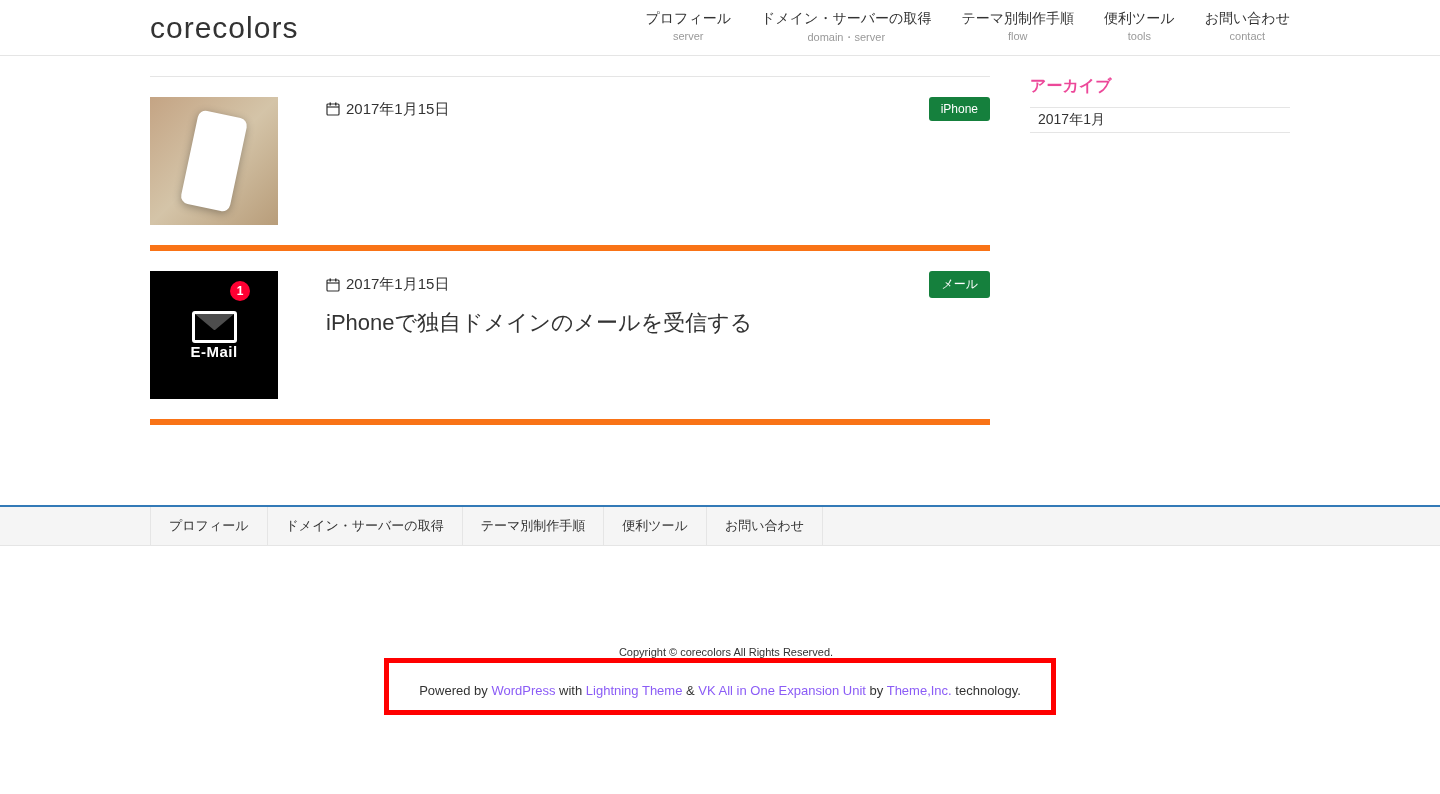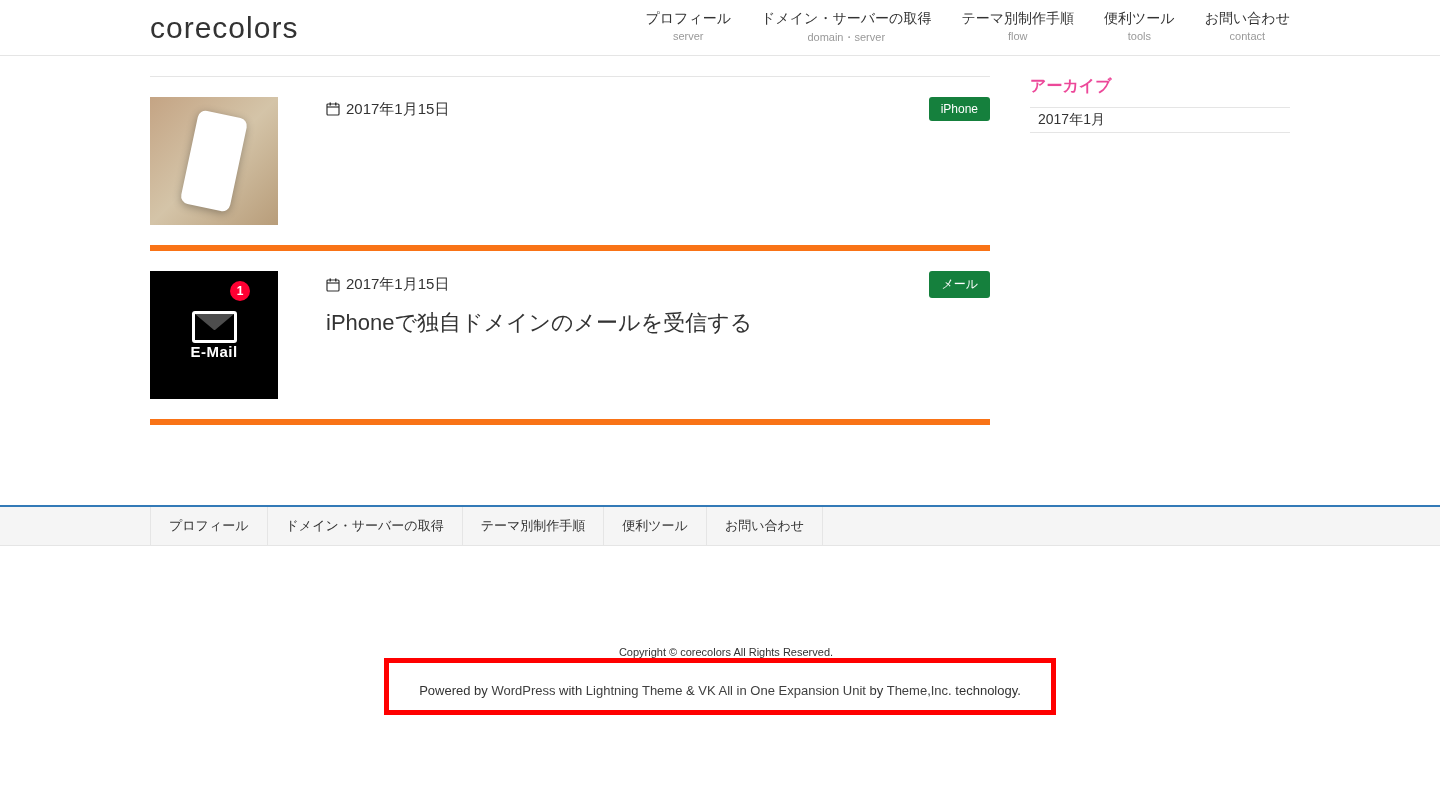--- a/index.html
+++ b/index.html
@@ -32,21 +32,21 @@
     
     .footer-divider { border-top: 2px solid #337ab7; margin-top: 60px; }
     .footer-nav { background: #f5f5f5; border-bottom: 1px solid #e5e5e5; }
     .footer-nav-inner { max-width: 1140px; margin: 0 auto; display: flex; }
     .footer-nav-item { padding: 10px 18px; border-right: 1px solid #e5e5e5; font-size: 13px; cursor: pointer; }
     .footer-nav-item:first-child { border-left: 1px solid #e5e5e5; }
     
     .copyright-area { text-align: center; padding: 100px 0 30px; }
     .copyright { font-size: 11px; color: #333; padding-left: 12px; }
     .powered-by { font-size: 13px; color: #333; margin-top: 8px; padding: 10px 20px; }
-    .powered-by a { color: #404040; text-decoration: none; }
+    .powered-by a { color: #8b5cf6; text-decoration: none; }
     .highlight-box { border: 5px solid #ff0000; display: inline-block; padding: 2px 10px; }
     
     
     .thumb-phone { background: linear-gradient(135deg, #c4a484 0%, #d4c4a8 50%, #b89d7a 100%); position: relative; }
     .thumb-phone::after { content: ""; position: absolute; width: 50px; height: 95px; background: #fff; border-radius: 8px; top: 50%; left: 50%; transform: translate(-50%, -50%) rotate(12deg); box-shadow: 0 2px 8px rgba(0,0,0,0.3); }
     .thumb-email { background: #000; position: relative; display: flex; align-items: center; justify-content: center; flex-direction: column; }
     .thumb-email-icon { width: 45px; height: 32px; border: 3px solid #fff; border-radius: 3px; position: relative; }
     .thumb-email-icon::before { content: ""; position: absolute; top: 0; left: 0; right: 0; height: 0; border-left: 19px solid transparent; border-right: 19px solid transparent; border-top: 16px solid #fff; opacity: 0.3; }
     .thumb-email-badge { position: absolute; top: 10px; right: 28px; width: 20px; height: 20px; background: #ff0033; border-radius: 50%; color: #fff; font-size: 12px; font-weight: bold; display: flex; align-items: center; justify-content: center; }
     .thumb-email-text { color: #fff; font-size: 15px; font-weight: bold; margin-top: 0; letter-spacing: 0.5px; }

